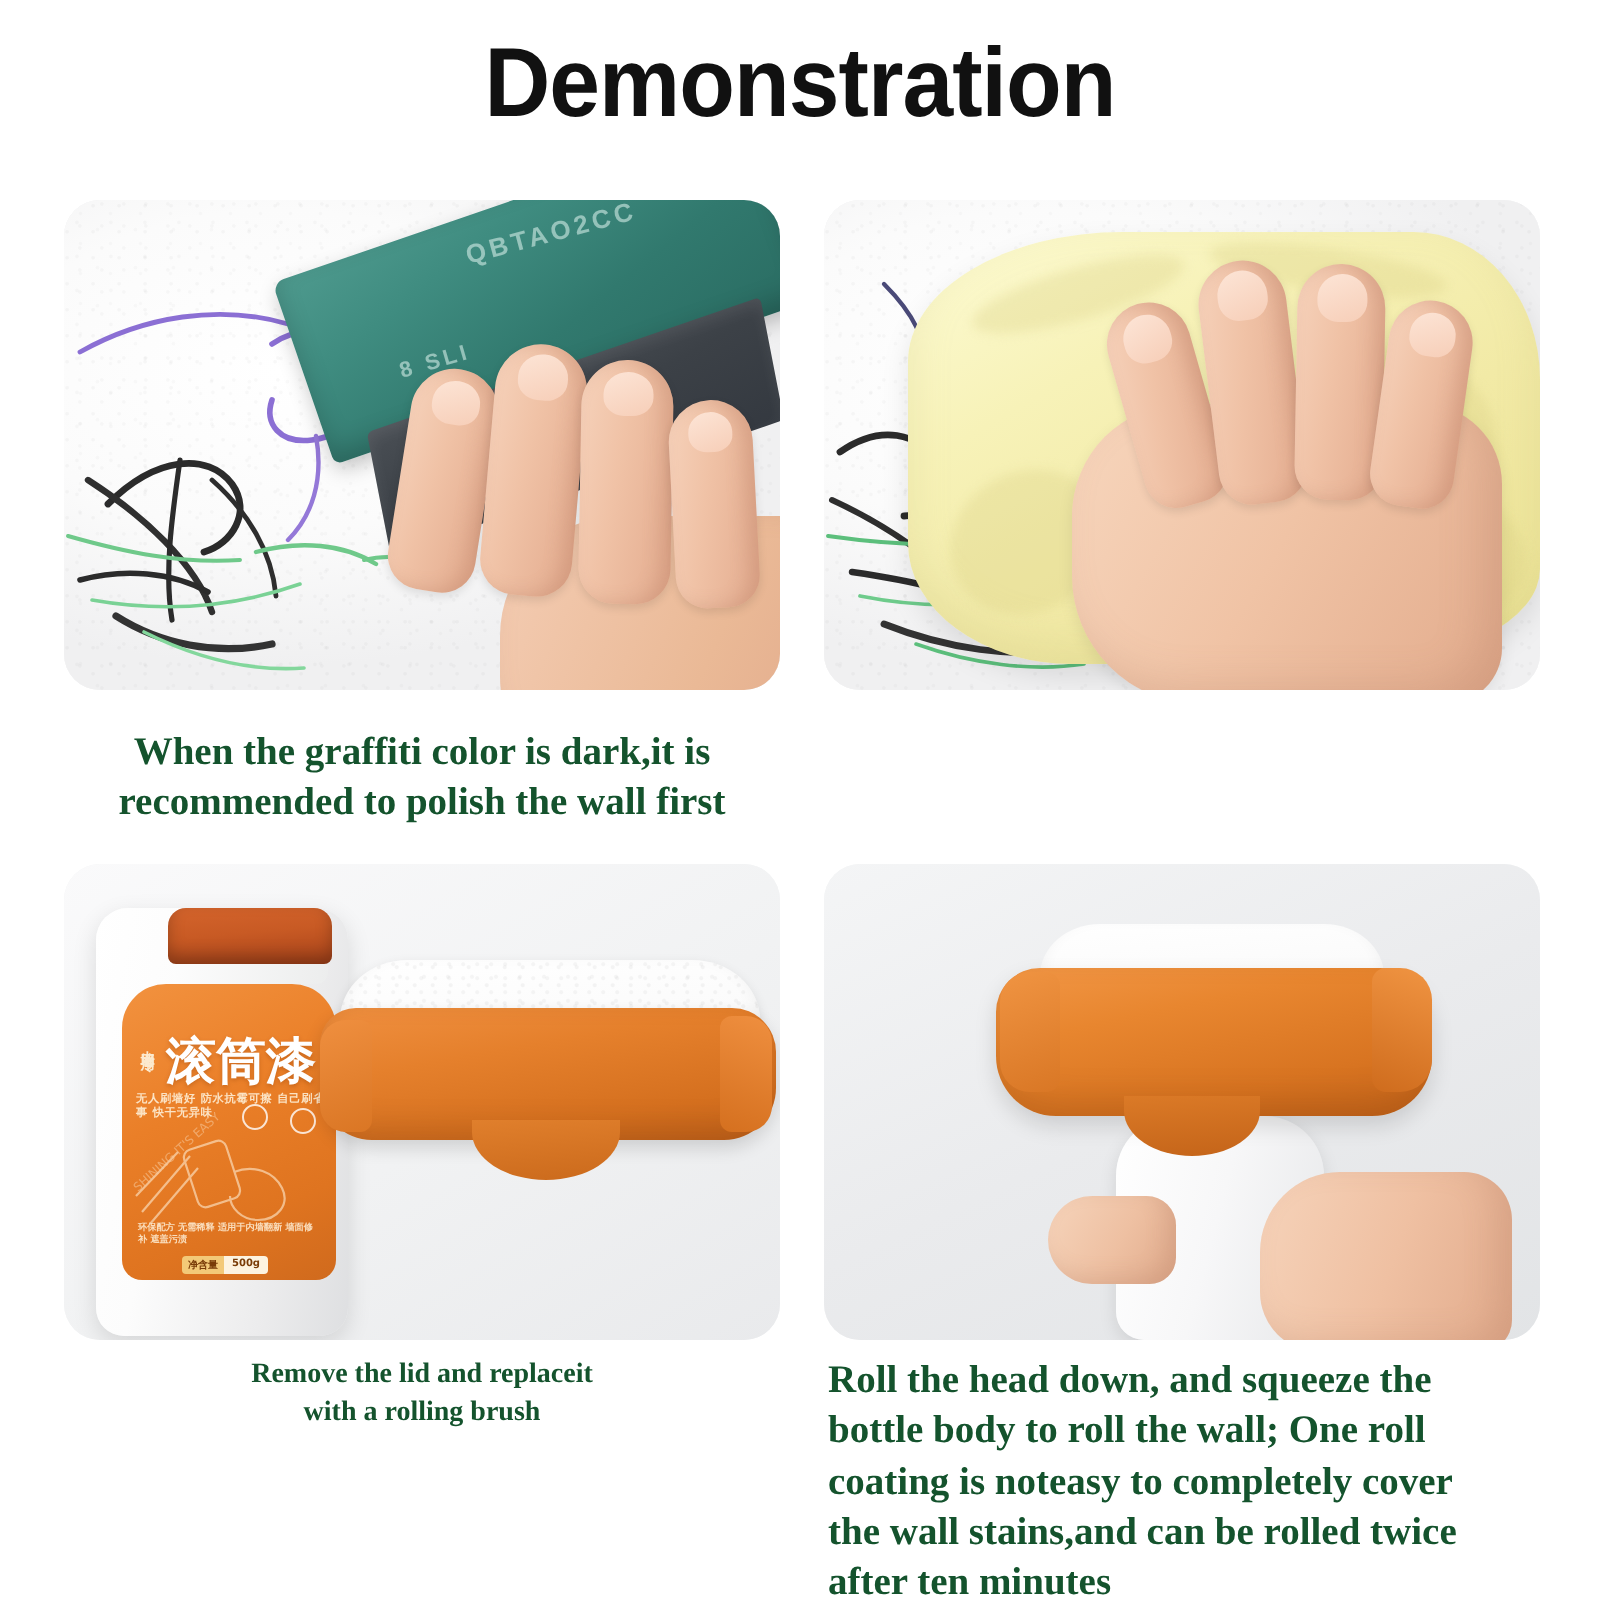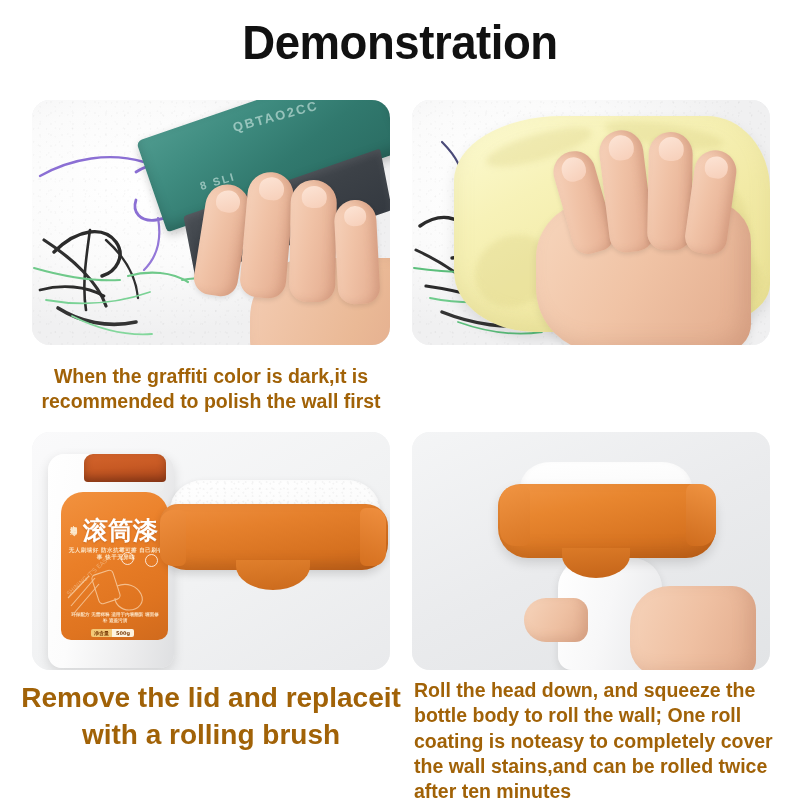--- a/index.html
+++ b/index.html
@@ -44,29 +44,29 @@
     background: #f2f3f4;
   }
   .panel-1 { left: 32px;  top: 100px; width: 358px; height: 245px; }
   .panel-2 { left: 412px; top: 100px; width: 358px; height: 245px; }
   .panel-3 { left: 32px;  top: 432px; width: 358px; height: 238px; }
   .panel-4 { left: 412px; top: 432px; width: 358px; height: 238px; }
 
   
   .caption {
     position: absolute;
-    color: #a16207;
+    color: #14532d;
     font-weight: 700;
-    font-family: Liberation Sans, sans-serif;
+    font-family: Liberation Serif, serif;
     line-height: 1.30;
     white-space: pre-line;
   }
   .cap-1 { left: 18px;  top: 364px; width: 386px; text-align: center; font-size: 19.5px; }
   .cap-2 { left: 408px; top: 368px; width: 386px; text-align: center; font-size: 21px; }
-  .cap-3 { left: 18px;  top: 679px; width: 386px; text-align: center; font-size: 28px; line-height: 1.33; }
+  .cap-3 { left: 18px;  top: 679px; width: 386px; text-align: center; font-size: 14px; line-height: 1.33; }
   .cap-4 { left: 414px; top: 678px; width: 378px; text-align: left;   font-size: 19.5px; line-height: 1.30; }
 
   
   .wall-light {
     position: absolute; inset: 0;
     background:
       radial-gradient(ellipse 70% 60% at 30% 35%, #ffffff 0%, #fbfbfb 55%, #f0f0f1 100%),
       #f4f4f5;
   }
   .wall-texture {
@@ -193,21 +193,20 @@
     background: linear-gradient(100deg, #fdfdfd 0%, #eceded 100%);
     border-radius: 0 0 6px 6px;
   }
   .bottle-label {
     position: absolute;
     left: 13px; top: 38px;
     width: 107px; height: 148px;
     background: linear-gradient(155deg, #f2923f 0%, #ea7f28 40%, #df7420 75%, #d06a1d 100%);
     border-radius: 22px 22px 10px 10px;
     overflow: hidden;
-    text-align: center;
   }
   .label-cn-small {
     position: absolute;
     left: 8px; top: 28px;
     font-size: 7px; line-height: 1.05;
     color: #fdf0d8; font-weight: 700;
     font-family: "DejaVu Sans", sans-serif;
     writing-mode: vertical-rl;
     letter-spacing: 1px;
     opacity: .95;

